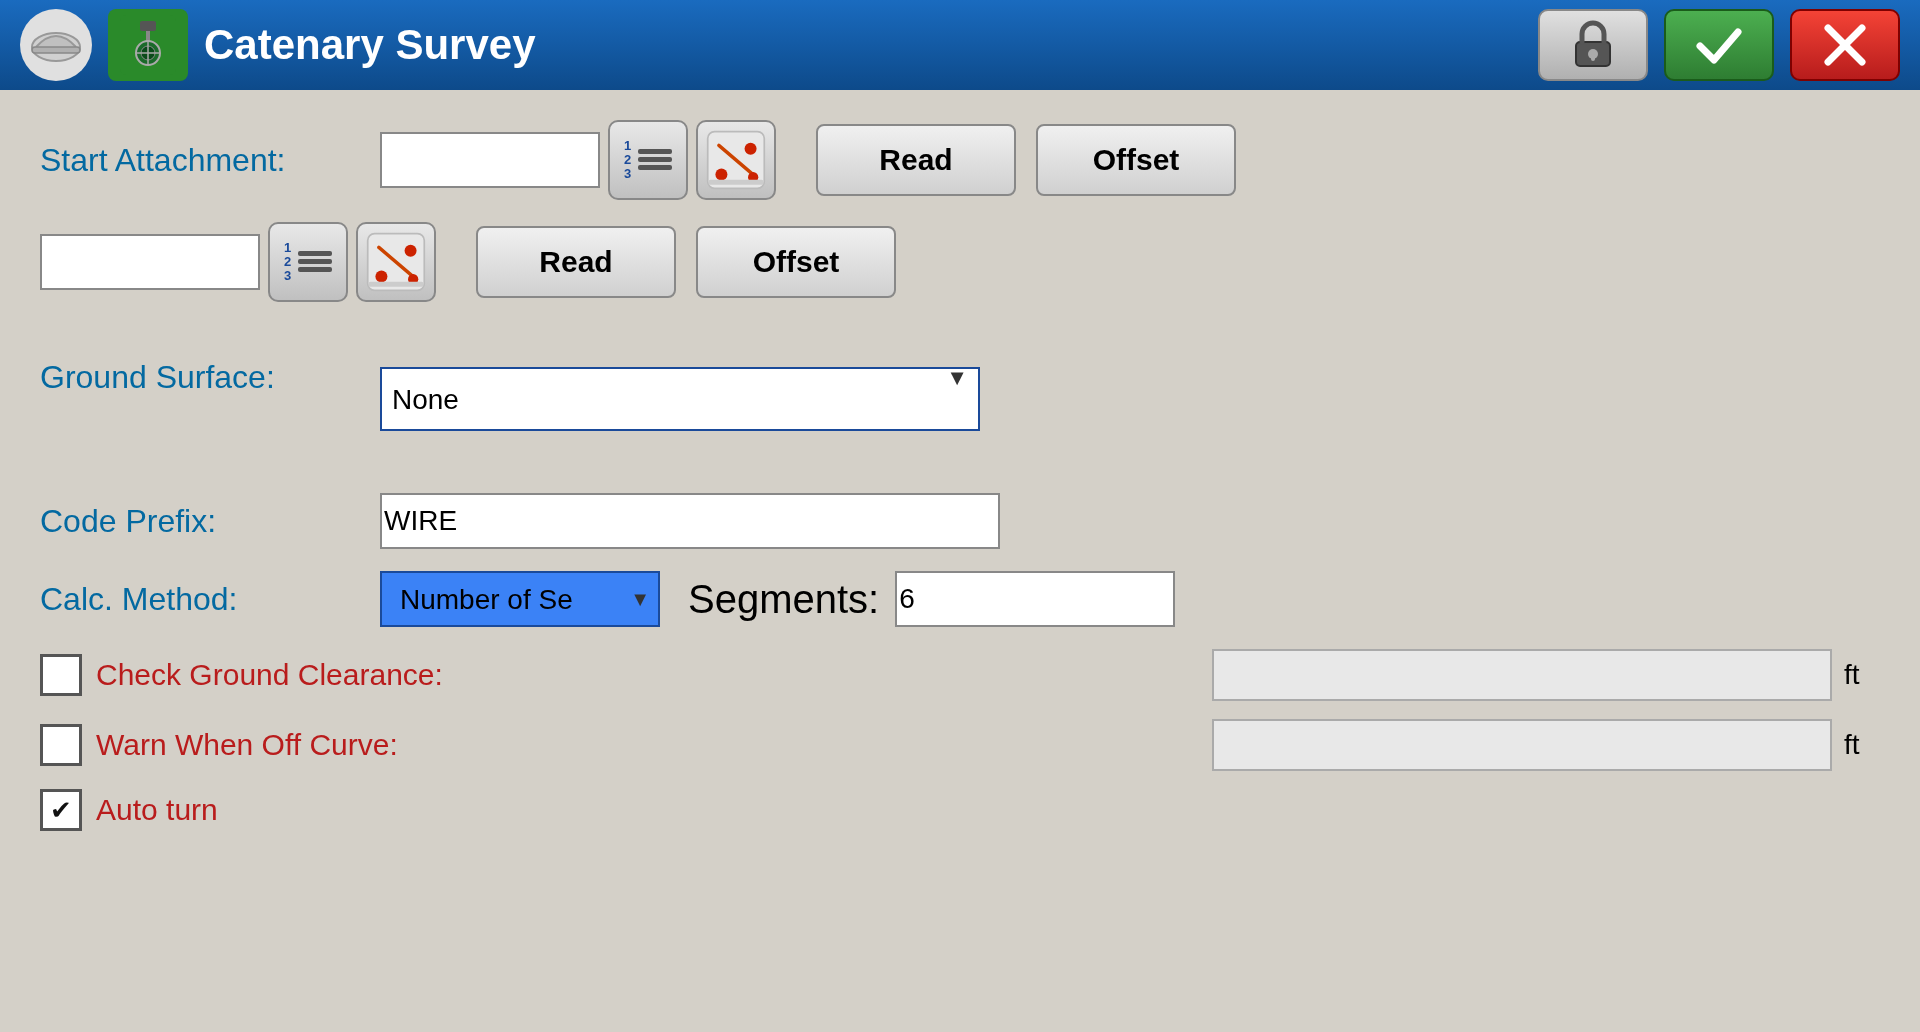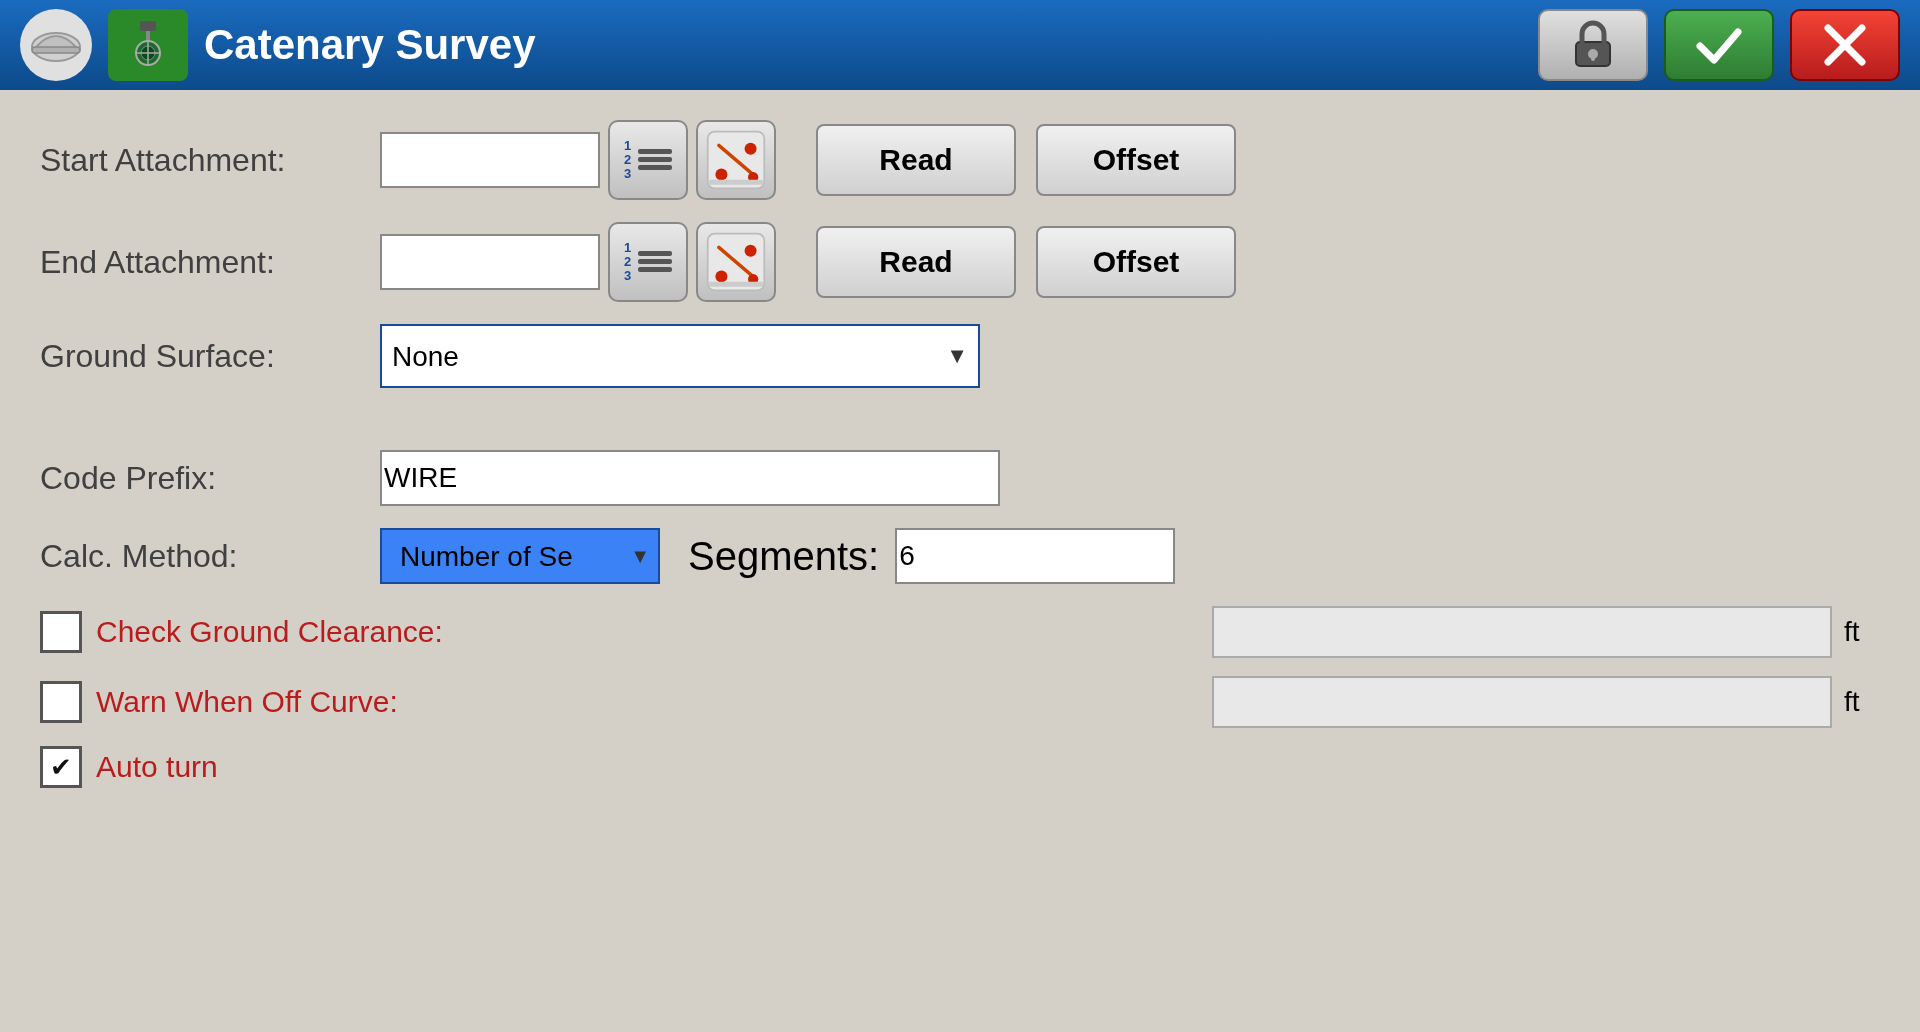--- a/index.html
+++ b/index.html
@@ -80,21 +80,21 @@
 
     
     .form-row {
       display: flex;
       align-items: center;
       margin-bottom: 22px;
     }
     .form-label {
       font-size: 32px;
       font-weight: normal;
-      color: #404040;
+      color: #0369a1;
       width: 340px;
       flex-shrink: 0;
     }
     .form-input {
       height: 56px;
       border: 2px solid #888;
       background: white;
       font-size: 28px;
       padding: 4px 2px;
     }
@@ -170,20 +170,21 @@
     .ground-surface-select {
       width: 600px;
       height: 64px;
       border: 2px solid #1a4a9a;
       background: white;
       font-size: 28px;
       padding: 12px 10px;
       appearance: none;
       cursor: pointer;
       position: relative;
+      margin-top: 43px;
     }
     .select-wrapper {
       position: relative;
       display: inline-block;
     }
     .select-wrapper::after {
       content: '▼';
       position: absolute;
       right: 12px;
       top: 50%;
@@ -371,21 +372,20 @@
 
     <div class="action-btn-group">
       <div class="action-row">
         <button class="action-btn">Read</button>
         <button class="action-btn">Offset</button>
       </div>
     </div>
   </div>
 
   <div class="form-row">
-    <div class="form-label">End Attachment:</div>
     <div class="attachment-group">
       <input type="text" class="form-input attachment-input" value="" style="">
 
       <button class="icon-btn">
         <div style="display:flex;align-items:center;gap:4px;">
           <div class="list-icon-text">1<br>2<br>3</div>
           <div class="list-icon-lines">
             <div class="list-line"></div>
             <div class="list-line"></div>
             <div class="list-line"></div>

